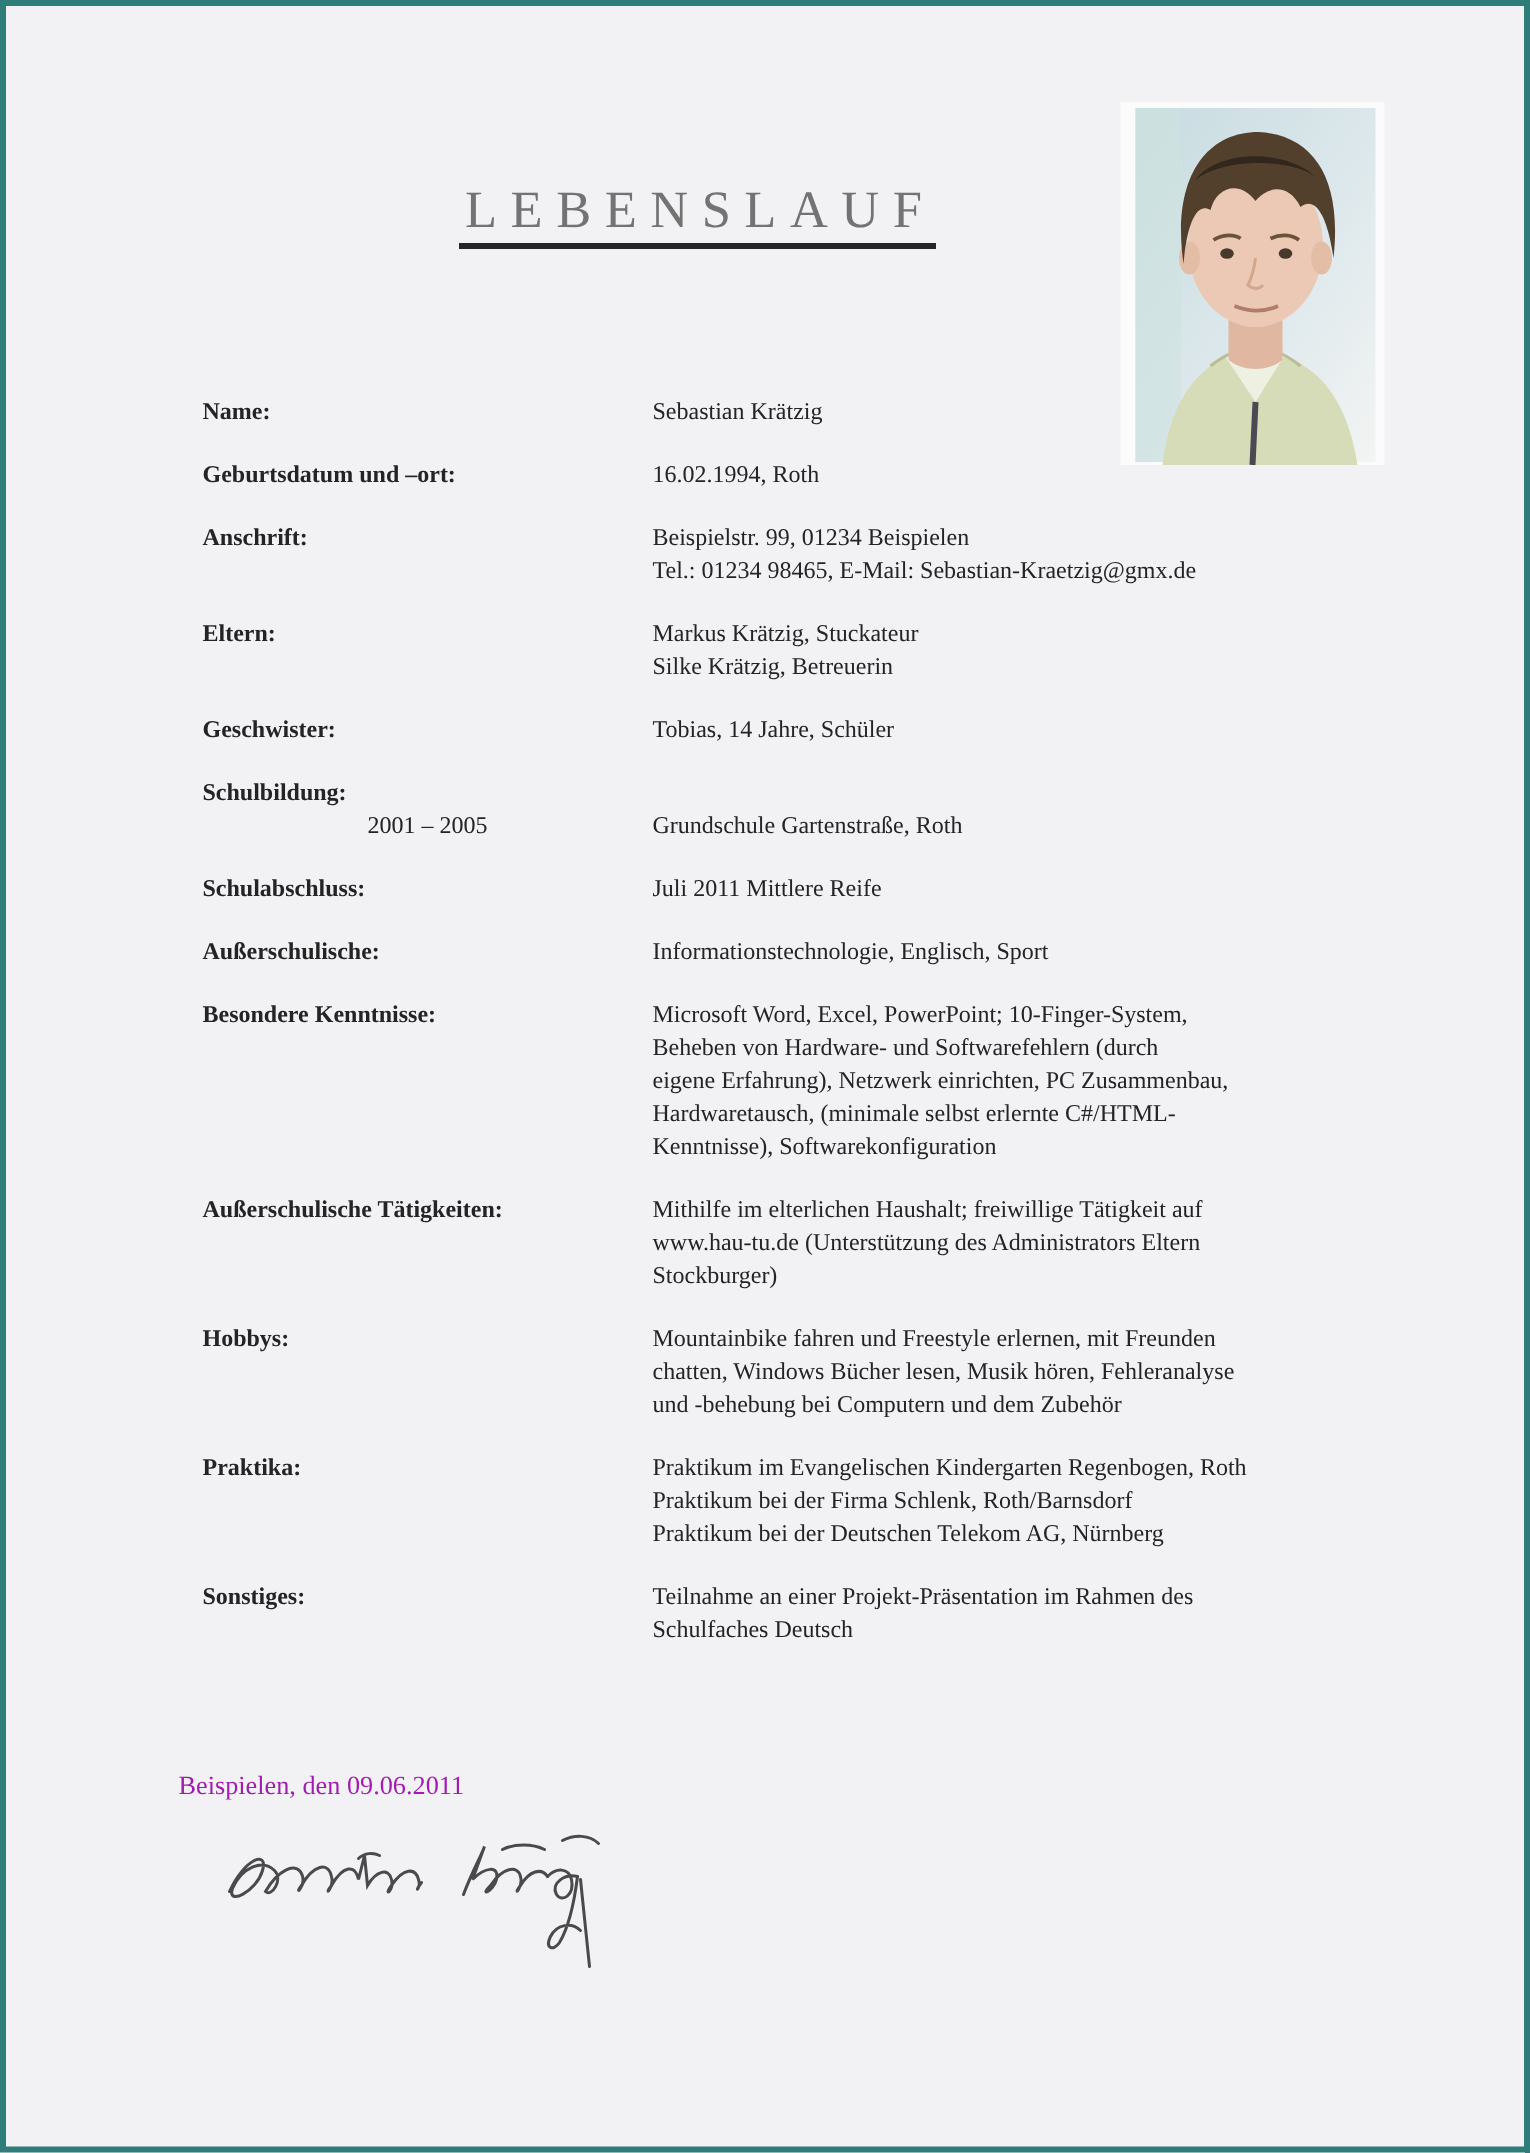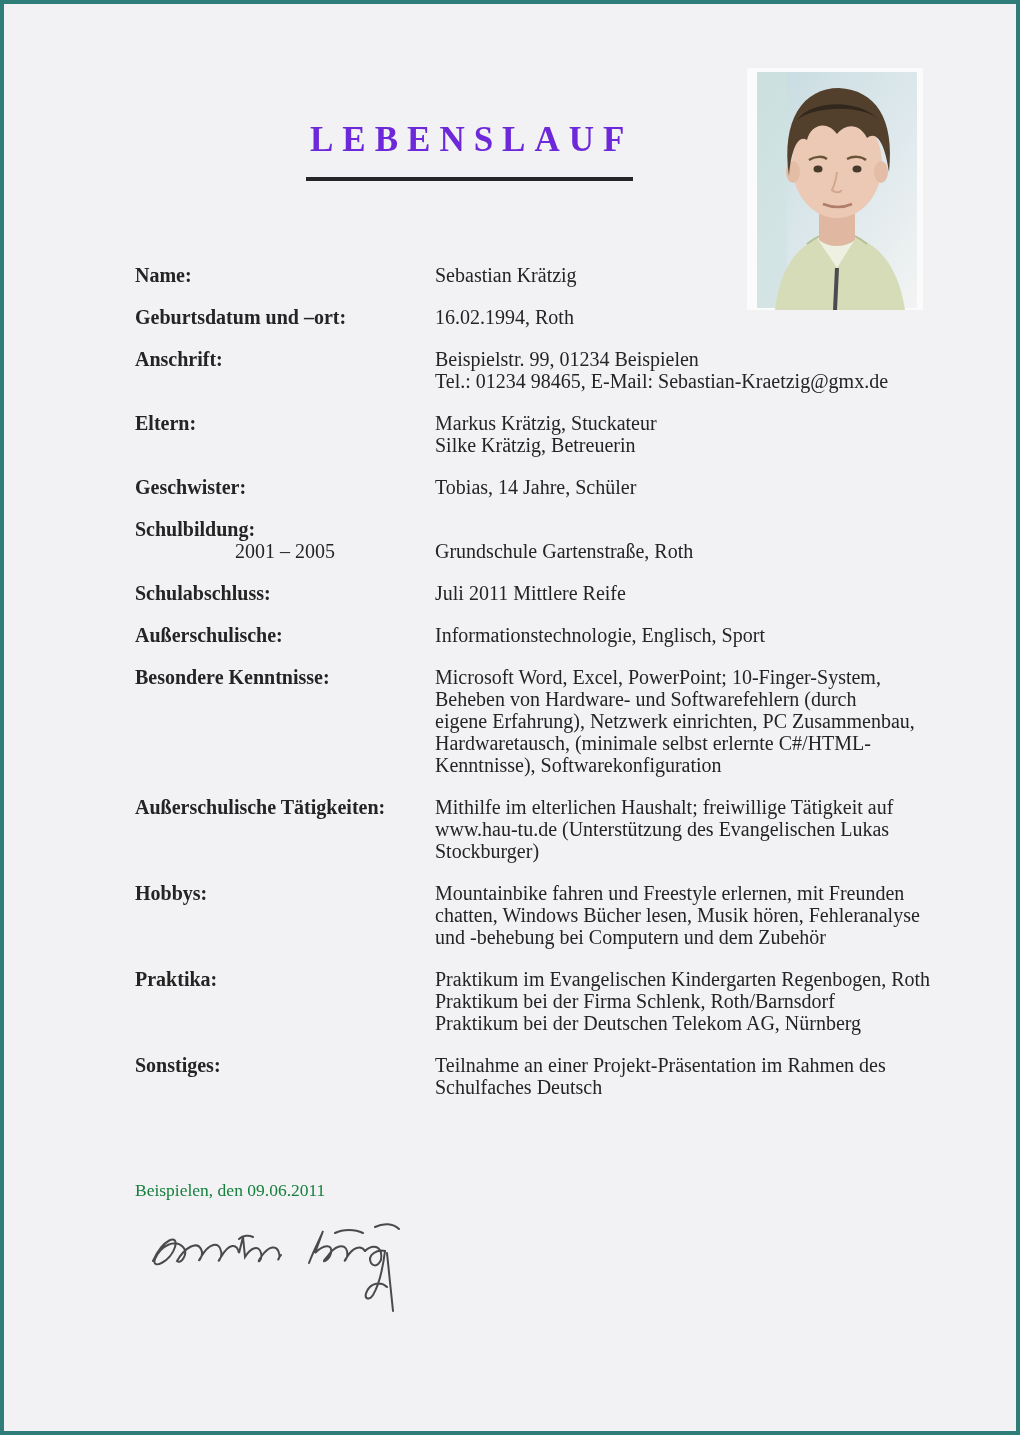--- a/index.html
+++ b/index.html
@@ -20,52 +20,52 @@
   }
   .page {
     position: absolute; left: 4px; top: 4px; right: 4px; bottom: 4px;
     background: #f2f1f4;
     overflow: hidden;
   }
   .title {
     position: absolute;
     left: 302px; top: 118px;
     font-size: 35px;
-    font-weight: bold;
+    font-weight: normal;
     letter-spacing: 9px;
-    color: #6d28d9;
+    color: #737373;
     line-height: 1.05;
     border-bottom: 4px solid #262626;
-    padding: 0 0 18px 4px;
+    padding: 0 0 3px 4px;
     white-space: nowrap;
   }
   .photo-frame {
     position: absolute; left: 743px; top: 64px;
     width: 176px; height: 242px;
     background: #fbfbfc;
     padding: 0;
   }
   .photo-frame svg { display: block; }
   .fields {
     position: absolute; left: 131px; top: 260px;
     width: 800px;
-    font-size: 20px;
+    font-size: 16px;
     line-height: 22px;
     color: #242424;
   }
   .row { display: flex; margin-bottom: 20px; }
   .row .label { width: 300px; flex-shrink: 0; font-weight: bold; }
   .row .value { flex: 1; }
   .subrow { display: flex; }
   .subrow .sublabel { width: 300px; flex-shrink: 0; font-weight: normal; text-align: center; }
   .block { margin-bottom: 20px; }
   .block .label { font-weight: bold; }
   .place-date {
-    position: absolute; left: 131px; top: 1176px;
-    font-size: 17.5px; color: #15803d;
+    position: absolute; left: 115px; top: 1176px;
+    font-size: 17.5px; color: #a21caf;
   }
   .signature {
     position: absolute; left: 135px; top: 1205px;
     width: 300px; height: 130px;
   }
 </style>
 </head>
 <body>
 
 <div class="border-outer">
@@ -185,21 +185,21 @@
           <div>eigene Erfahrung), Netzwerk einrichten, PC Zusammenbau,</div>
           <div>Hardwaretausch, (minimale selbst erlernte C#/HTML-</div>
           <div>Kenntnisse), Softwarekonfiguration</div>
         </div>
       </div>
 
       <div class="row">
         <div class="label">Außerschulische Tätigkeiten:</div>
         <div class="value">
           <div>Mithilfe im elterlichen Haushalt; freiwillige Tätigkeit auf</div>
-          <div>www.hau-tu.de (Unterstützung des Evangelischen Lukas</div>
+          <div>www.hau-tu.de (Unterstützung des Administrators Eltern</div>
           <div>Stockburger)</div>
         </div>
       </div>
 
       <div class="row">
         <div class="label">Hobbys:</div>
         <div class="value">
           <div>Mountainbike fahren und Freestyle erlernen, mit Freunden</div>
           <div>chatten, Windows Bücher lesen, Musik hören, Fehleranalyse</div>
           <div>und -behebung bei Computern und dem Zubehör</div>

